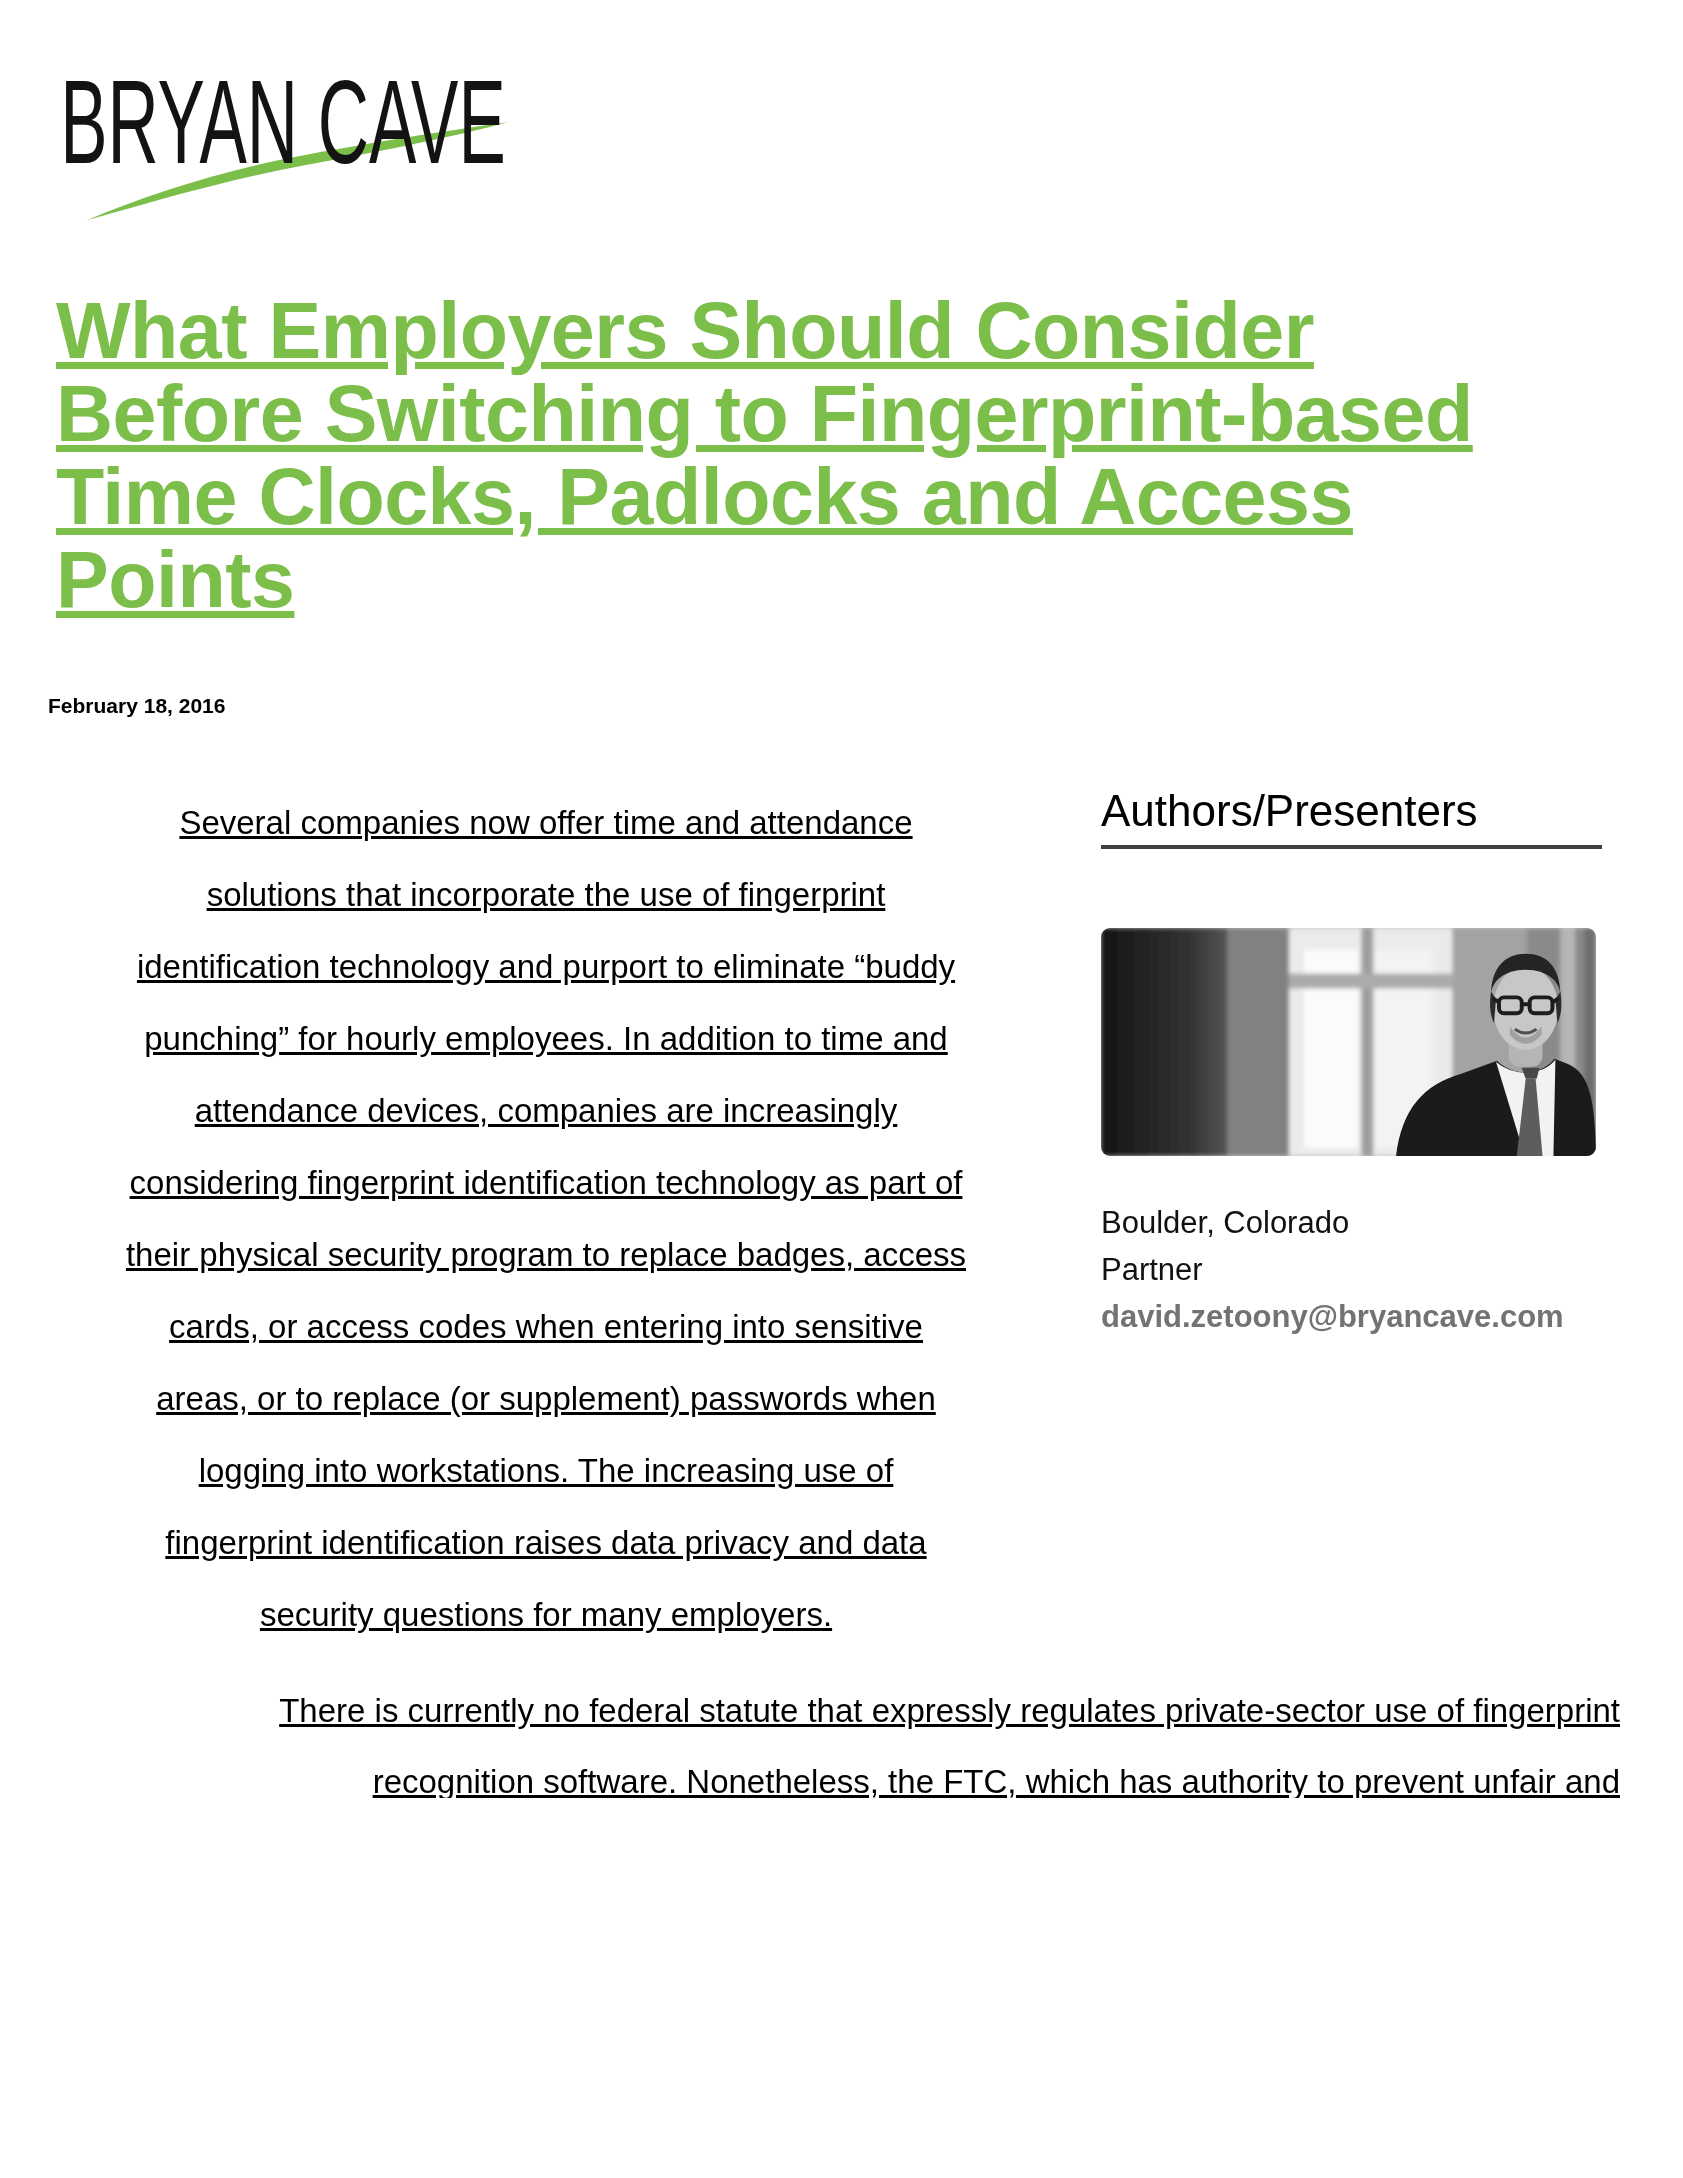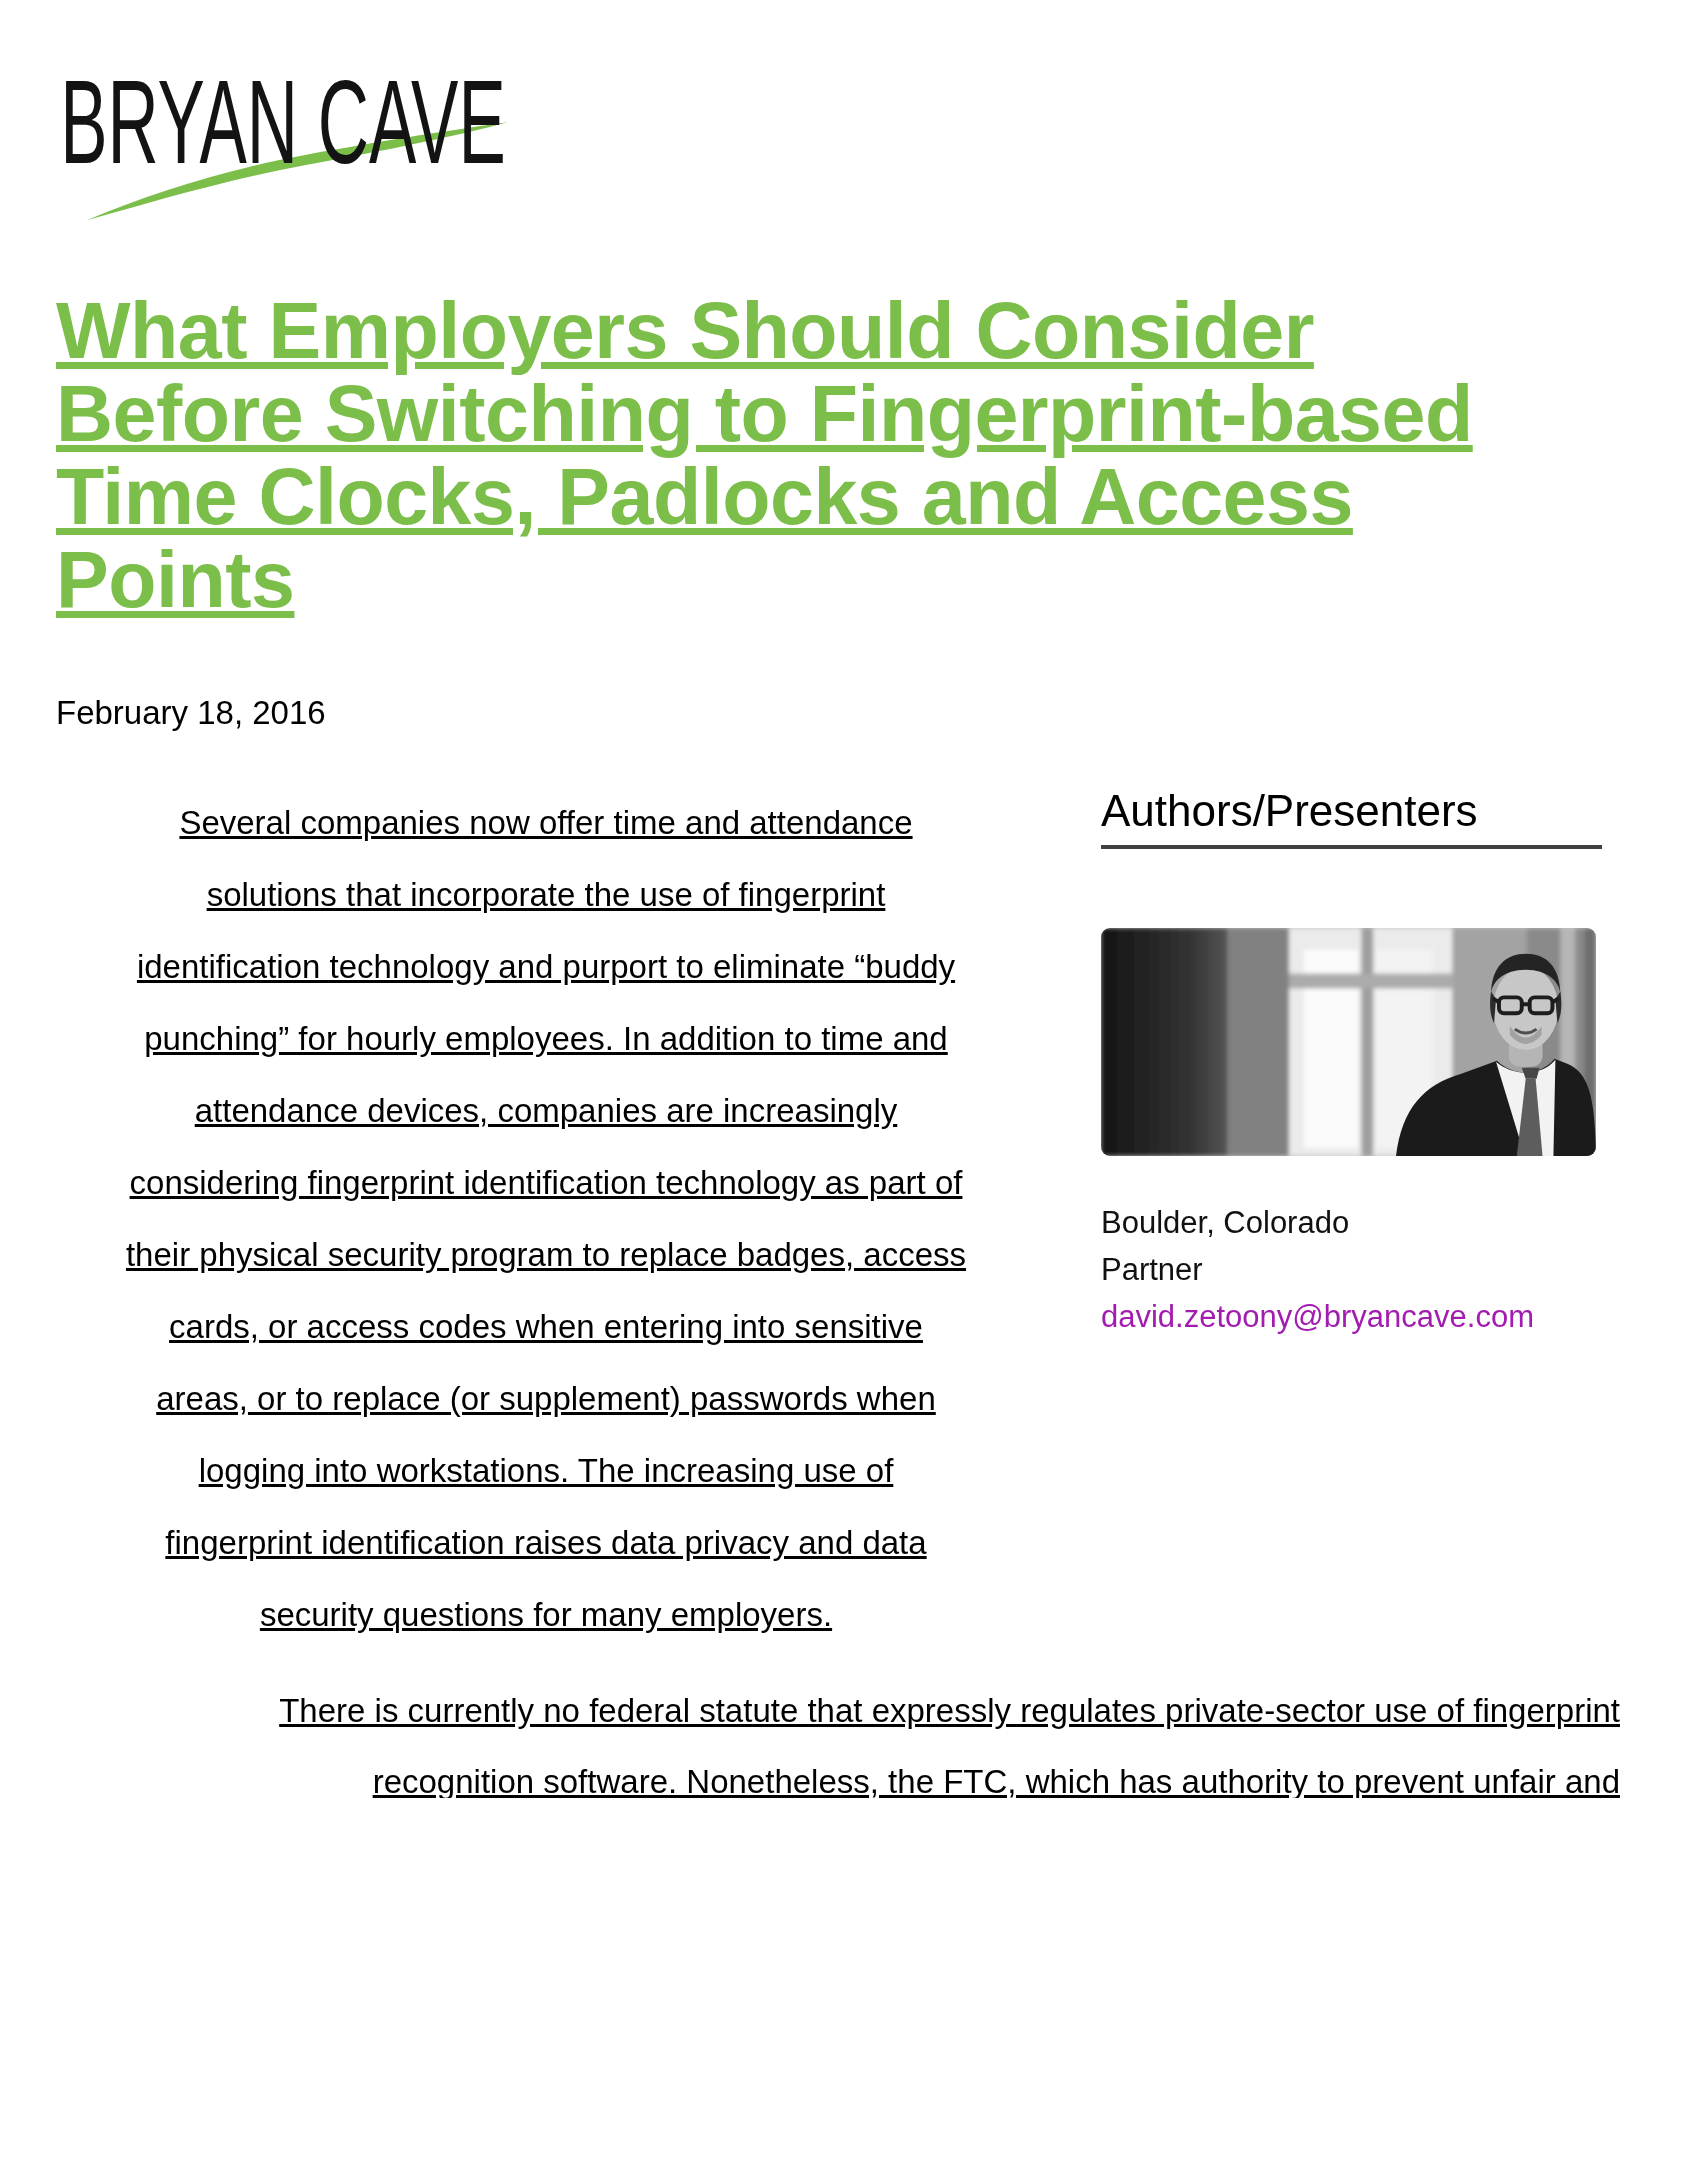--- a/index.html
+++ b/index.html
@@ -19,22 +19,22 @@
 
   
   #title {
     position: absolute; left: 56px; top: 289px; width: 1584px;
     font-size: 79px; line-height: 83px; font-weight: bold;
     color: var(--accent); letter-spacing: -0.5px;
   }
 
   
   #date {
-    position: absolute; left: 56px; top: 694px;
-    font-size: 33px; font-weight: normal; color: var(--ink);
+    position: absolute; left: 48px; top: 694px;
+    font-size: 21px; font-weight: bold; color: var(--ink);
   }
 
   
   #intro {
     position: absolute; left: 56px; top: 787px; width: 980px;
     font-size: 33px; line-height: 72px; color: var(--ink); text-align: center;
   }
 
   
   #authors { position: absolute; left: 1101px; top: 787px; width: 503px; }
@@ -45,21 +45,21 @@
     margin-top: 10px; width: 501px; height: 4px; background: var(--gray-dark);
   }
   #author-photo {
     margin-top: 79px; width: 495px; height: 228px;
     border-radius: 9px; overflow: hidden; display: block;
   }
   #author-name {
     margin-top: 32px; font-size: 44px; line-height: 51px; color: #3f3f3f;
   }
   #author-details { margin-top: 43px; font-size: 31px; line-height: 47px; color: #111111; }
-  #author-email { color: #a21caf; text-decoration: none; }
+  #author-email { color: #737373; text-decoration: none; font-weight: bold; }
 
   
   #bodypara {
     position: absolute; left: 56px; top: 1675px; width: 1564px;
     font-size: 33px; line-height: 71px; color: var(--ink); text-align: right;
   }
 
   
   #footer {
     position: absolute; left: 56px; top: 2099px; width: 1559px;

